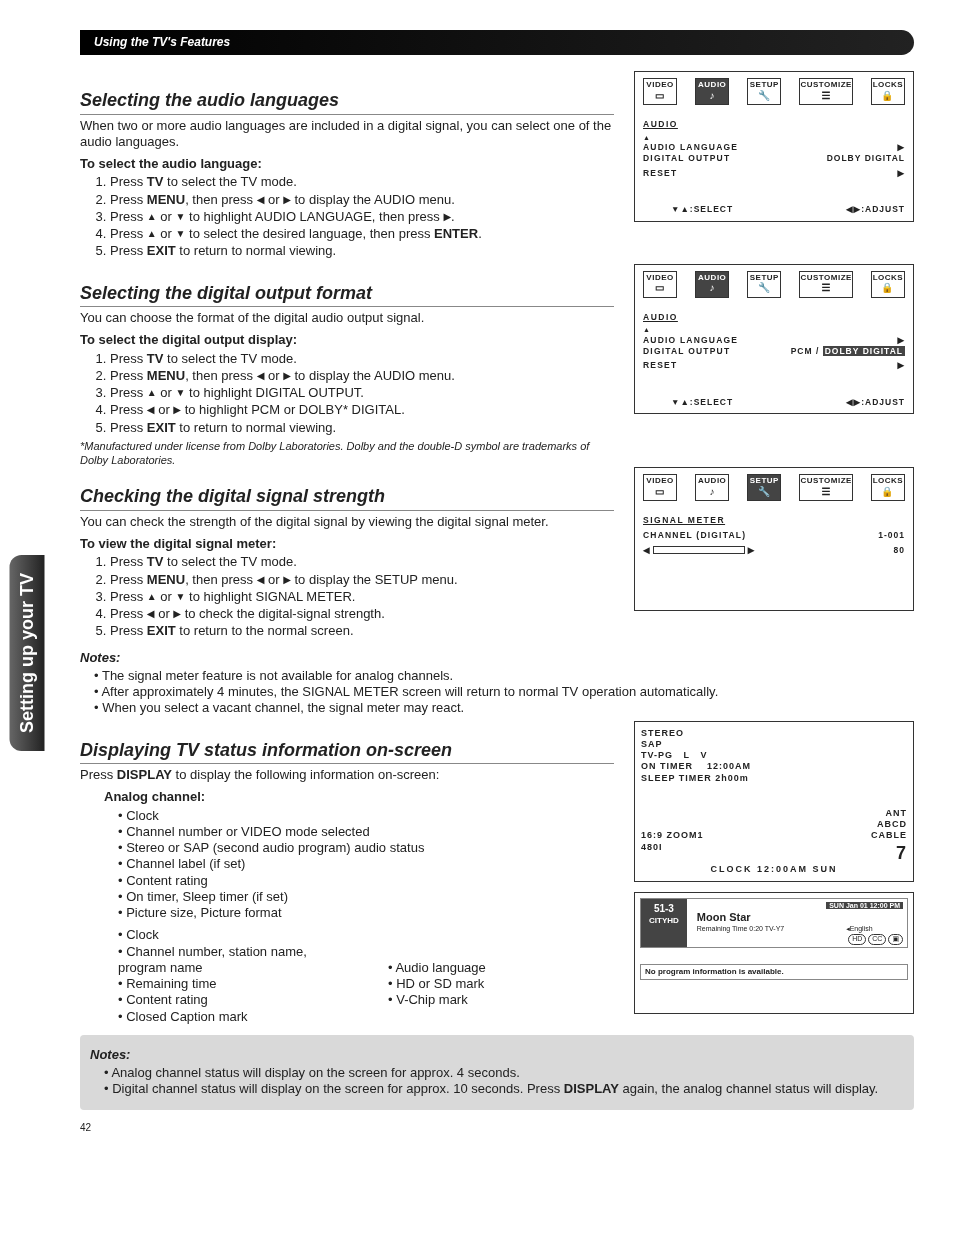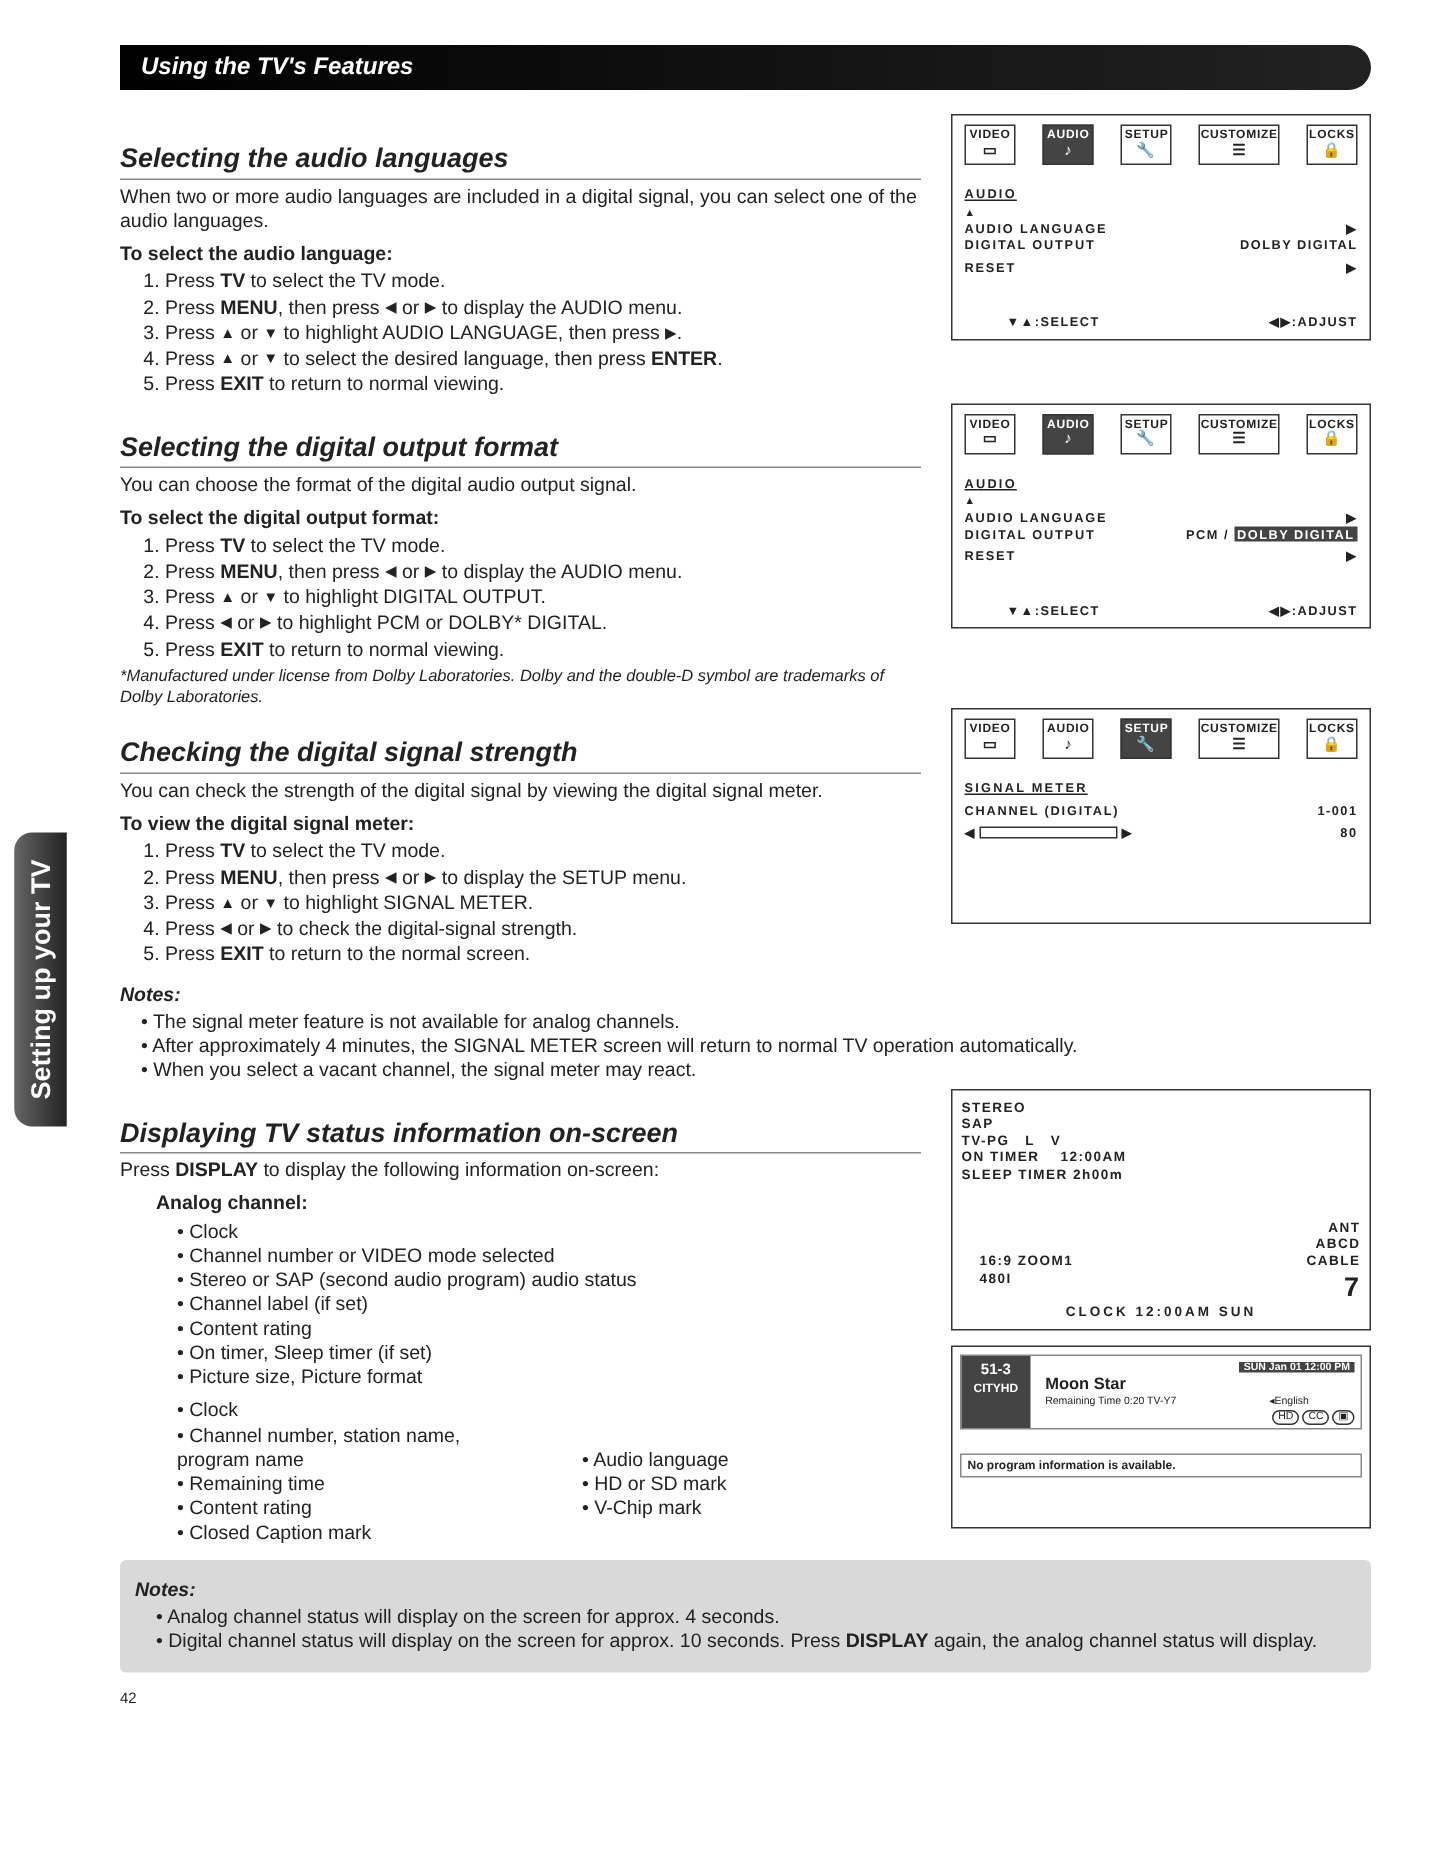--- a/index.html
+++ b/index.html
@@ -23,21 +23,21 @@
     font-size: 18px;
     font-weight: bold;
     border-radius: 0 12px 12px 0;
   }
   .page {
     margin-left: 60px;
   }
   .banner {
     background: linear-gradient(to right, #000 1%, #222);
     color: #fff;
-    font-size: 16px;
+    font-size: 12px;
     font-style: italic;
     font-weight: bold;
     padding: 5px 14px;
     border-radius: 0 20px 20px 0;
     margin-bottom: 16px;
   }
   h2 {
     font-size: 18px;
     font-style: italic;
     font-weight: bold;
@@ -103,21 +103,21 @@
 
   
   .info-box-outer {
     border: 1px solid #333;
     padding: 6px;
     font-family: Arial, sans-serif;
     font-weight: bold;
     font-size: 9px;
     letter-spacing: 1px;
   }
-  .info-box-outer .r { display: flex; justify-content: space-between; margin-left: 12px; }
+  .info-box-outer .r { display: flex; justify-content: space-between; }
   .info-box-outer .bignum { font-size: 18px; }
   .info-box-outer .clockline { text-align: center; letter-spacing: 2px; }
 
   
   .dig-outer { border: 1px solid #333; padding: 5px; margin-top: 10px; font-size: 8px; }
   .dig-banner {
     display: flex; gap: 6px; align-items: stretch; border: 1px solid #888;
   }
   .dig-banner .chan {
     background: #444; color: #fff; padding: 4px 8px; font-weight: bold; text-align: center; font-size: 10px;
@@ -181,21 +181,21 @@
             <span>◀▶<span>:ADJUST</span></span>
           </div>
       </div>
     </div>
   </div>
 
   <div class="row">
     <div class="col-text">
       <h2>Selecting the digital output format</h2>
       <div>You can choose the format of the digital audio output signal.</div>
-      <div class="subhead">To select the digital output format:</div>
+      <div class="subhead">To select the digital output display:</div>
       <ol>
         <li>Press <b>TV</b> to select the TV mode.</li>
         <li>Press <b>MENU</b>, then press <span class="tri">◀</span> or <span class="tri">▶</span> to display the AUDIO menu.</li>
         <li>Press <span class="tri">▲</span> or <span class="tri">▼</span> to highlight DIGITAL OUTPUT.</li>
         <li>Press <span class="tri">◀</span> or <span class="tri">▶</span> to highlight PCM or DOLBY* DIGITAL.</li>
         <li>Press <b>EXIT</b> to return to normal viewing.</li>
       </ol>
       <div class="disclaimer">*Manufactured under license from Dolby Laboratories. Dolby and the double-D symbol are trademarks of Dolby Laboratories.</div>
     </div>
     <div class="col-fig">

